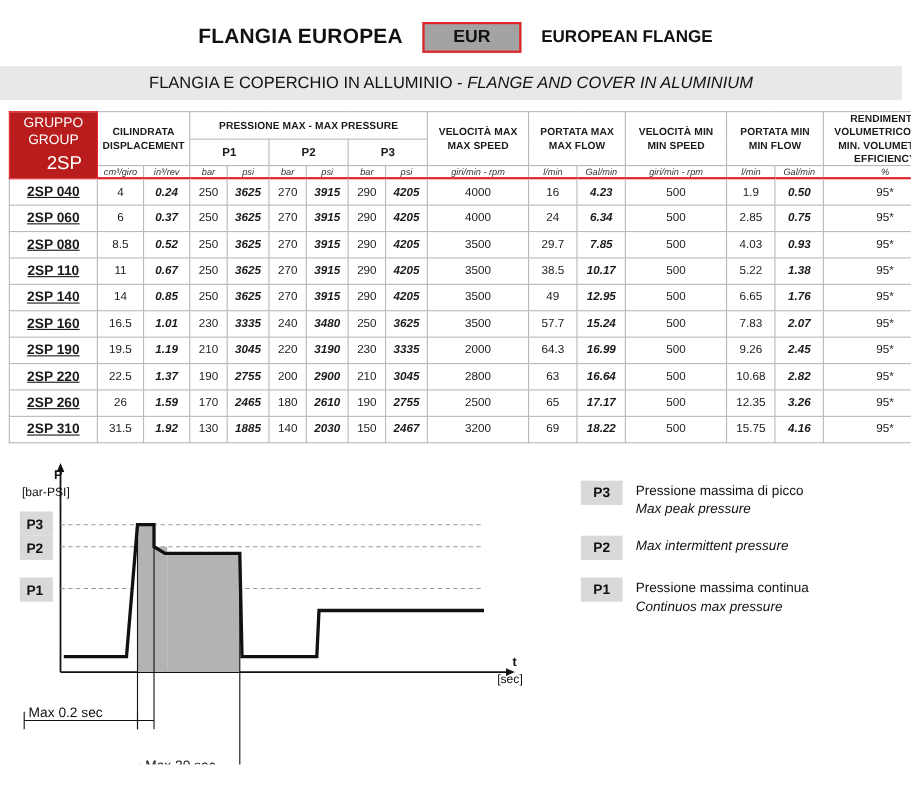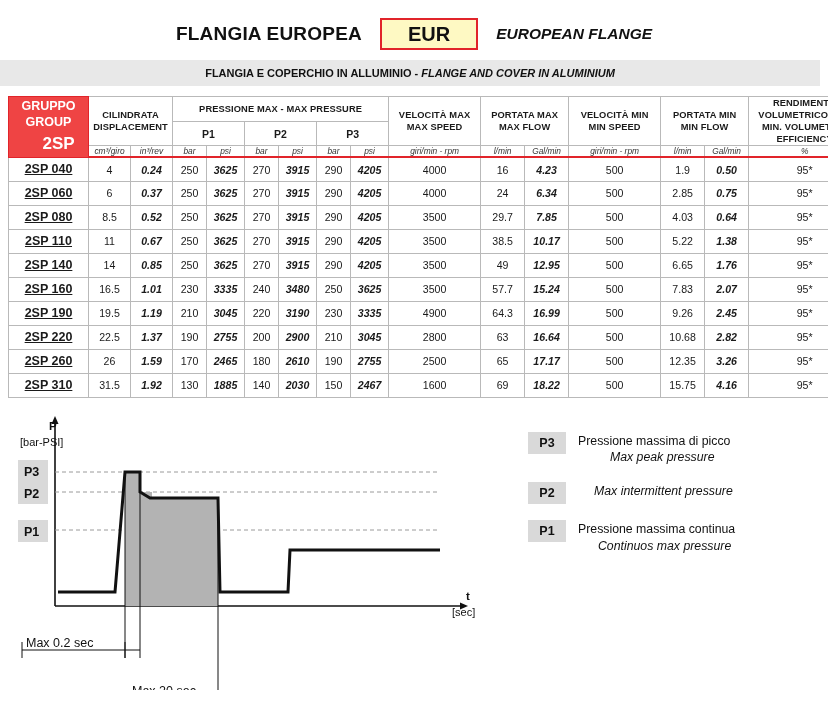--- a/index.html
+++ b/index.html
@@ -32,62 +32,61 @@
   .title-it {
     font-size: 19px;
     font-weight: bold;
     letter-spacing: 0.2px;
     color: #111;
   }
   .title-code {
     border: 2px solid #e1242a;
     color: #111;
     font-weight: bold;
-    font-size: 20px;
+    font-size: 16px;
     padding: 3px 26px;
     line-height: 1.1;
-    background: #fef9c3;
+    background: #a3a3a3;
   }
   .title-en {
     font-size: 15.5px;
     font-weight: bold;
-    font-style: italic;
     color: #111;
     text-align: right;
   }
   .subtitle-band {
     margin: 6px 8px 0 0;
     background: #e8e8e8;
     text-align: center;
     padding: 7px 4px;
-    font-size: 11px;
-    font-weight: bold;
+    font-size: 15px;
+    font-weight: normal;
     color: #111;
   }
   .subtitle-band .en {
     font-style: italic;
   }
 
   
   table.spec {
     border-collapse: collapse;
     margin: 10px 8px 0 8px;
     width: 812px;
     table-layout: fixed;
   }
   table.spec td, table.spec th {
     border: 1px solid #b9b9b9;
     text-align: center;
     vertical-align: middle;
     padding: 0;
   }
   .hdr-group {
-    background: #ef4444;
+    background: #b91c1c;
     color: #ffffff;
-    font-weight: bold;
+    font-weight: normal;
     font-size: 12.5px;
     line-height: 1.35;
     border: 1px solid #e1242a !important;
   }
   .hdr-group .big {
     font-size: 17px;
     display: block;
     margin-top: 2px;
     padding-left: 20px;
   }
@@ -155,26 +154,24 @@
     padding: 4px 9px;
     min-width: 20px;
     text-align: center;
     color: #111;
   }
   .legend-text {
     font-size: 12.3px;
     line-height: 1.35;
     color: #111;
     padding-top: 1px;
-    text-align: center;
   }
   .legend-text .en {
     font-style: italic;
     display: block;
-    margin-left: 16px;
   }
   svg.chart {
     position: absolute;
     left: 0;
     top: 0;
   }
   .axis-label {
     font-family: "Liberation Sans", sans-serif;
     font-size: 11.5px;
     font-weight: bold;
@@ -334,21 +331,21 @@
           <td class="cell ital">3625</td>
           <td class="cell">270</td>
           <td class="cell ital">3915</td>
           <td class="cell">290</td>
           <td class="cell ital">4205</td>
           <td class="cell">3500</td>
           <td class="cell">29.7</td>
           <td class="cell ital">7.85</td>
           <td class="cell">500</td>
           <td class="cell">4.03</td>
-          <td class="cell ital">0.64</td>
+          <td class="cell ital">0.93</td>
           <td class="cell">95*</td>
         </tr>
         <tr class="data-row">
           <td class="row-label">2SP 110</td>
           <td class="cell">11</td>
           <td class="cell ital">0.67</td>
           <td class="cell">250</td>
           <td class="cell ital">3625</td>
           <td class="cell">270</td>
           <td class="cell ital">3915</td>
@@ -401,21 +398,21 @@
         <tr class="data-row">
           <td class="row-label">2SP 190</td>
           <td class="cell">19.5</td>
           <td class="cell ital">1.19</td>
           <td class="cell">210</td>
           <td class="cell ital">3045</td>
           <td class="cell">220</td>
           <td class="cell ital">3190</td>
           <td class="cell">230</td>
           <td class="cell ital">3335</td>
-          <td class="cell">4900</td>
+          <td class="cell">2000</td>
           <td class="cell">64.3</td>
           <td class="cell ital">16.99</td>
           <td class="cell">500</td>
           <td class="cell">9.26</td>
           <td class="cell ital">2.45</td>
           <td class="cell">95*</td>
         </tr>
         <tr class="data-row">
           <td class="row-label">2SP 220</td>
           <td class="cell">22.5</td>
@@ -455,21 +452,21 @@
         <tr class="data-row">
           <td class="row-label">2SP 310</td>
           <td class="cell">31.5</td>
           <td class="cell ital">1.92</td>
           <td class="cell">130</td>
           <td class="cell ital">1885</td>
           <td class="cell">140</td>
           <td class="cell ital">2030</td>
           <td class="cell">150</td>
           <td class="cell ital">2467</td>
-          <td class="cell">1600</td>
+          <td class="cell">3200</td>
           <td class="cell">69</td>
           <td class="cell ital">18.22</td>
           <td class="cell">500</td>
           <td class="cell">15.75</td>
           <td class="cell ital">4.16</td>
           <td class="cell">95*</td>
         </tr>
       </tbody>
   </table>
 

